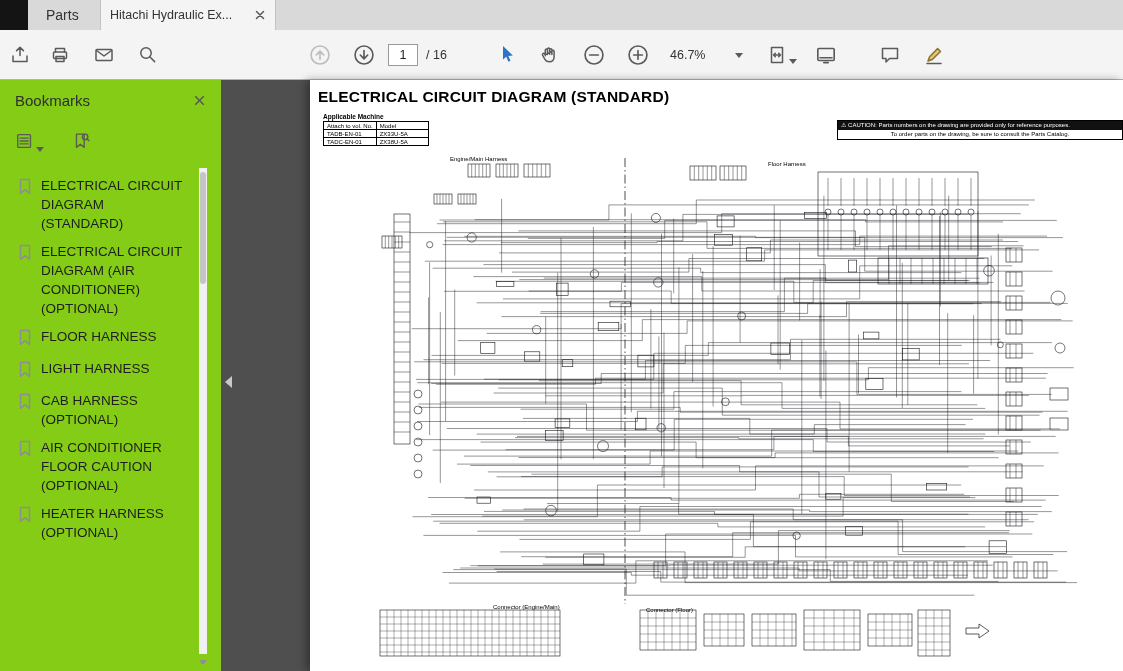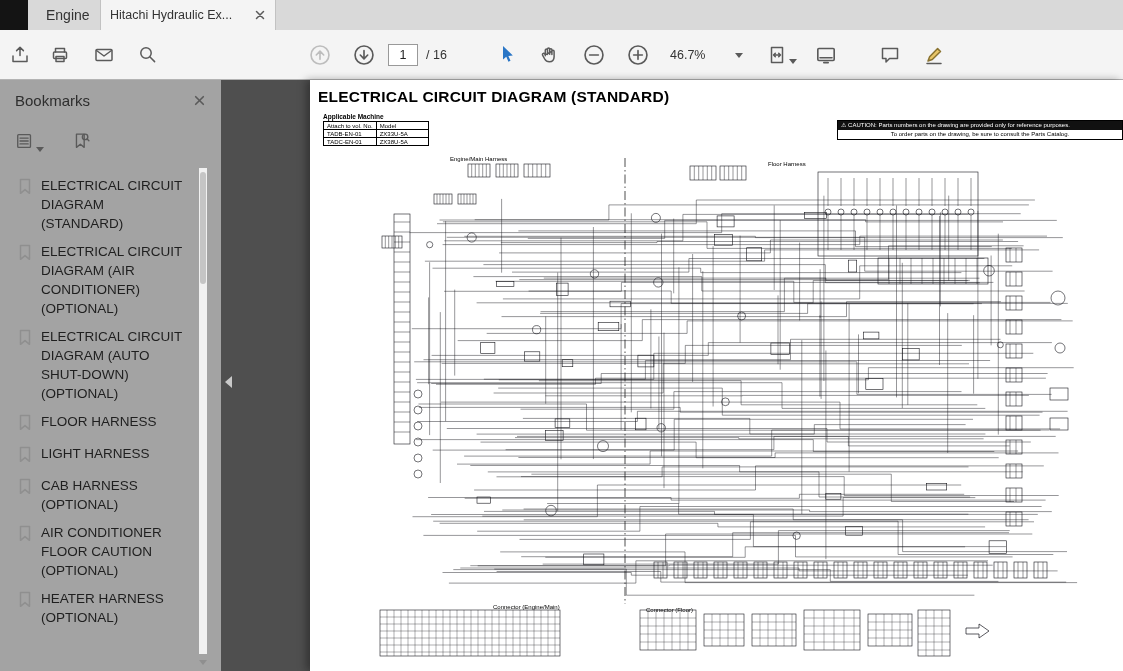--- a/index.html
+++ b/index.html
@@ -19,21 +19,21 @@
   .tb-btn { position:absolute; top:7px; width:36px; height:36px; display:flex; align-items:center; justify-content:center; border-radius:3px; }
   .ic path,.ic circle,.ic rect,.ic line,.ic polyline { stroke:#5a5a5a; fill:none; stroke-width:1.5; stroke-linecap:round; stroke-linejoin:round; }
   .ic.dis path,.ic.dis circle,.ic.dis line { stroke:#bdbdbd; }
   .page-input { position:absolute; left:388px; top:14px; width:30px; height:22px; border:1px solid #999; background:#fff; text-align:center; font-size:12.5px; color:#222; font-family:"Liberation Sans", sans-serif; }
   .page-total { position:absolute; left:426px; top:0; height:50px; display:flex; align-items:center; font-size:12.5px; color:#333; }
   .zoom-ctl { position:absolute; left:662px; top:13px; height:24px; display:flex; align-items:center; gap:30px; padding:0 8px; font-size:12.5px; color:#333; border-radius:3px; }
   .caret-down { width:0; height:0; border-left:4px solid transparent; border-right:4px solid transparent; border-top:5px solid #5a5a5a; }
   .mini-caret { position:absolute; right:1px; bottom:9px; }
 
   
-  .sidebar { position:absolute; left:0; top:80px; width:221px; height:591px; background:#a3a3a3; }
+  .sidebar { position:absolute; left:0; top:80px; width:221px; height:591px; background:#84cc16; }
   .sb-header { position:absolute; left:0; top:0; width:100%; height:40px; display:flex; align-items:center; padding:0 15px; font-size:15px; color:#2e2e2e; }
   .sb-close { margin-left:auto; display:flex; align-items:center; }
   .sb-tools { position:absolute; left:10px; top:48px; display:flex; gap:26px; align-items:center; }
   .sb-tool { position:relative; width:30px; height:26px; display:flex; align-items:center; justify-content:center; }
   .sb-list { position:absolute; left:0; top:92px; width:199px; height:499px; overflow:hidden; padding:4px 0 0 18px; }
   .bm-item { display:flex; gap:9px; margin-bottom:9px; cursor:default; }
   .bm-ic { flex:0 0 14px; padding-top:2px; }
   .bm-label { font-size:13.5px; line-height:19px; color:#1f1f1f; width:148px; }
   .sb-scroll { position:absolute; left:199px; top:88px; width:8px; height:486px; background:#f1f1f1; }
   .sb-thumb { position:absolute; left:1px; top:4px; width:6px; height:112px; background:#c5c5c5; border-radius:3px; }
@@ -55,21 +55,21 @@
   .caution .c2 { padding:0 3px; text-align:center; white-space:nowrap; }
   .tiny-label { position:absolute; font-size:6px; color:#000; white-space:nowrap; }
   #wiring { position:absolute; left:8px; top:78px; width:800px; height:520px; }
 </style>
 </head>
 <body>
 
 <div class="tabbar">
   <div class="corner-block"></div>
   <div class="tab-tools">
-    <span>Engine</span>
+    <span>Parts</span>
   </div>
   <div class="tab-doc">
     <span class="tab-title">Hitachi Hydraulic Ex...</span>
     <span class="tab-close">
       <svg class="ic" width="12" height="12" viewBox="0 0 12 12">
           <path d="M2.5 2.5l7 7M9.5 2.5l-7 7"></path>
         </svg>
     </span>
   </div>
 </div>
@@ -200,26 +200,20 @@
       <span class="bm-ic"><svg class="ic" width="14" height="17" viewBox="0 0 14 17">
             <path d="M2.5 1.5h9v13.8l-4.5-3.7-4.5 3.7z" style="stroke:#8f8f8f"></path>
           </svg></span>
       <span class="bm-label">ELECTRICAL CIRCUIT DIAGRAM (STANDARD)</span>
     </div>
     <div class="bm-item">
       <span class="bm-ic"><svg class="ic" width="14" height="17" viewBox="0 0 14 17">
             <path d="M2.5 1.5h9v13.8l-4.5-3.7-4.5 3.7z" style="stroke:#8f8f8f"></path>
           </svg></span>
       <span class="bm-label">ELECTRICAL CIRCUIT DIAGRAM  (AIR CONDITIONER) (OPTIONAL)</span>
-    </div>
-    <div class="bm-item">
-      <span class="bm-ic"><svg class="ic" width="14" height="17" viewBox="0 0 14 17">
-            <path d="M2.5 1.5h9v13.8l-4.5-3.7-4.5 3.7z" style="stroke:#8f8f8f"></path>
-          </svg></span>
-      <span class="bm-label">ELECTRICAL CIRCUIT DIAGRAM (AUTO SHUT-DOWN) (OPTIONAL)</span>
     </div>
     <div class="bm-item">
       <span class="bm-ic"><svg class="ic" width="14" height="17" viewBox="0 0 14 17">
             <path d="M2.5 1.5h9v13.8l-4.5-3.7-4.5 3.7z" style="stroke:#8f8f8f"></path>
           </svg></span>
       <span class="bm-label">FLOOR HARNESS</span>
     </div>
     <div class="bm-item">
       <span class="bm-ic"><svg class="ic" width="14" height="17" viewBox="0 0 14 17">
             <path d="M2.5 1.5h9v13.8l-4.5-3.7-4.5 3.7z" style="stroke:#8f8f8f"></path>

